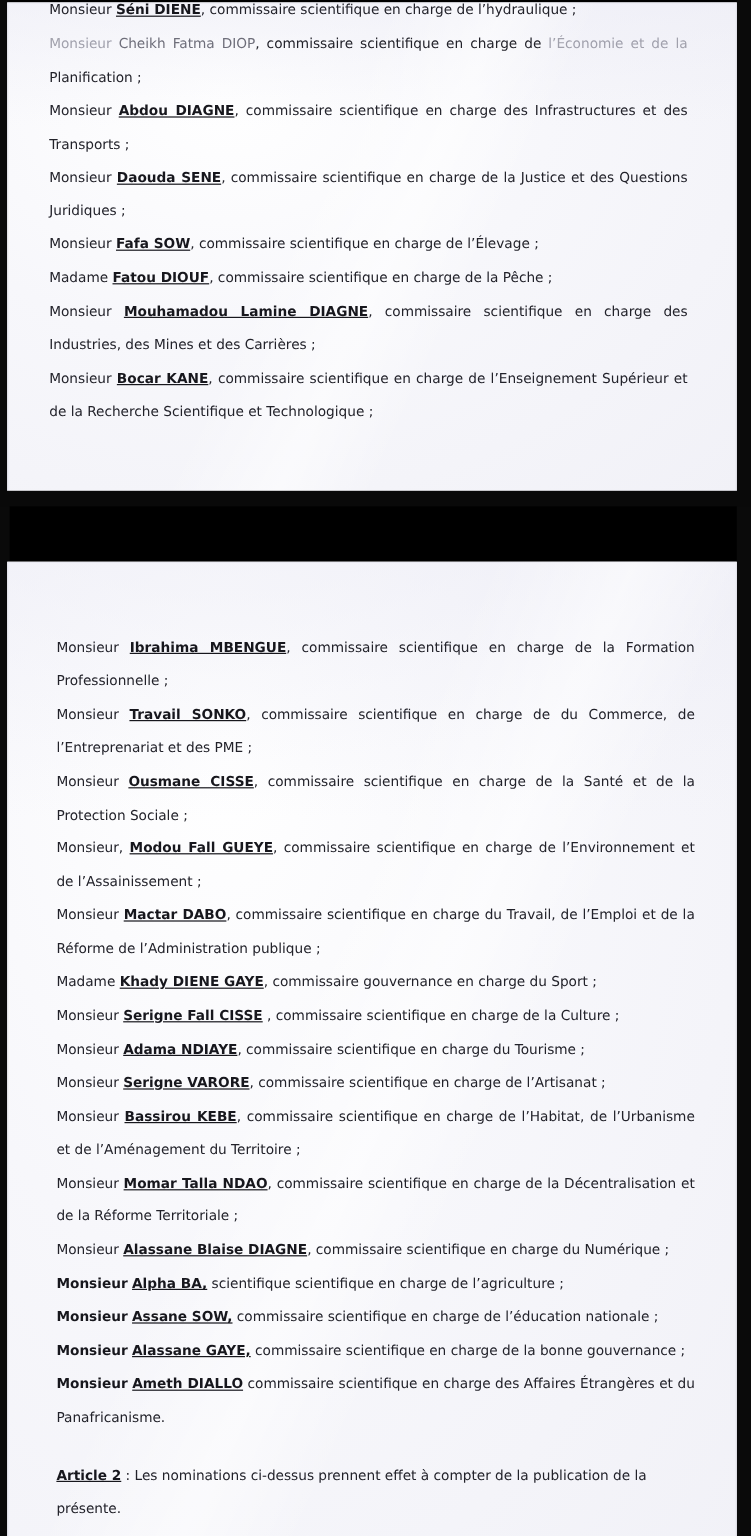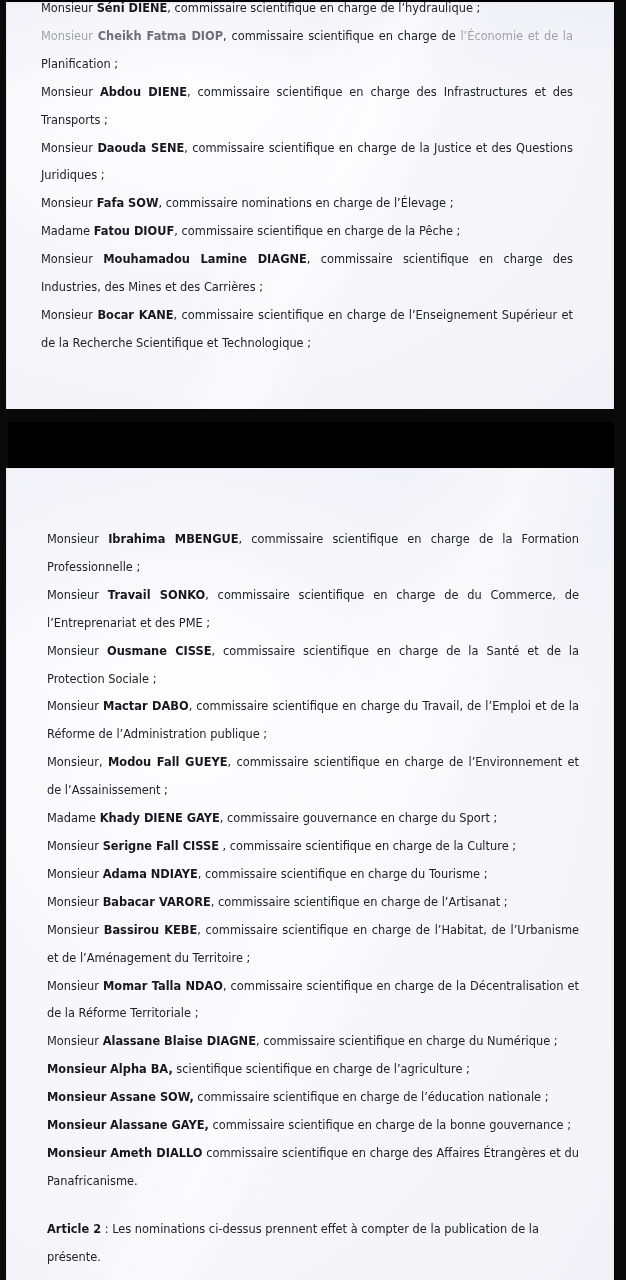--- a/index.html
+++ b/index.html
@@ -72,34 +72,34 @@
   }
   #text-top    { top: -5px; }
   #text-bottom { top: 58px; }
   
   .para {
     margin: 0;
     text-align: justify;
   }
   .para.single { text-align: left; }
 
-  b, strong { font-weight: 700; color: #17171d; }
+  b, strong { font-weight: 700; color: #17171d; text-decoration: underline; }
 
   
   .allbold { font-weight: 700; color: #17171d; }
 
   
   .faded {
     color: #9a9aa6;
     opacity: 0.92;
     filter: blur(0.35px);
   }
   .faded-b {
     color: #6e6e7a;
-    font-weight: 700;
+    font-weight: 400;
     filter: blur(0.35px);
   }
 
   .article-block {
     margin-top: 20px;
     text-align: left;
   }
 </style>
 </head>
 <body>
@@ -116,31 +116,31 @@
     <b>Séni DIENE</b><span>, commissaire scientifique en charge de l’hydraulique ;</span>
   </p>
 
   <p class="para">
     <span class="faded">Monsieur</span>
     <span class="faded-b">Cheikh Fatma DIOP</span><span>, commissaire scientifique en charge de </span><span class="faded">l’Économie et de la</span><span> Planification ;</span>
   </p>
 
   <p class="para">
     <span>Monsieur</span>
-    <b>Abdou DIENE</b><span>, commissaire scientifique en charge des Infrastructures et des Transports ;</span>
+    <b>Abdou DIAGNE</b><span>, commissaire scientifique en charge des Infrastructures et des Transports ;</span>
   </p>
 
   <p class="para">
     <span>Monsieur</span>
     <b>Daouda SENE</b><span>, commissaire scientifique en charge de la Justice et des Questions Juridiques ;</span>
   </p>
 
   <p class="para single">
     <span>Monsieur</span>
-    <b>Fafa SOW</b><span>, commissaire nominations en charge de l’Élevage ;</span>
+    <b>Fafa SOW</b><span>, commissaire scientifique en charge de l’Élevage ;</span>
   </p>
 
   <p class="para single">
     <span>Madame</span>
     <b>Fatou DIOUF</b><span>, commissaire scientifique en charge de la Pêche ;</span>
   </p>
 
   <p class="para">
     <span>Monsieur</span>
     <b>Mouhamadou Lamine DIAGNE</b><span>, commissaire scientifique en charge des Industries, des Mines et des Carrières ;</span>
@@ -168,47 +168,47 @@
       <span>Monsieur</span>
       <b>Travail SONKO</b><span>, commissaire scientifique en charge de du Commerce, de l’Entreprenariat et des PME ;</span>
     </p>
 
     <p class="para">
       <span>Monsieur</span>
       <b>Ousmane CISSE</b><span>, commissaire scientifique en charge de la Santé et de la Protection Sociale ;</span>
     </p>
 
     <p class="para">
-      <span>Monsieur</span>
-      <b>Mactar DABO</b><span>, commissaire scientifique en charge du Travail, de l’Emploi et de la Réforme de l’Administration publique ;</span>
-    </p>
-
-    <p class="para">
       <span>Monsieur,</span>
       <b>Modou Fall GUEYE</b><span>, commissaire scientifique en charge de l’Environnement et de l’Assainissement ;</span>
     </p>
 
+    <p class="para">
+      <span>Monsieur</span>
+      <b>Mactar DABO</b><span>, commissaire scientifique en charge du Travail, de l’Emploi et de la Réforme de l’Administration publique ;</span>
+    </p>
+
     <p class="para single">
       <span>Madame</span>
       <b>Khady DIENE GAYE</b><span>, commissaire gouvernance en charge du Sport ;</span>
     </p>
 
     <p class="para single">
       <span>Monsieur</span>
       <b>Serigne Fall CISSE</b><span> , commissaire scientifique en charge de la Culture ;</span>
     </p>
 
     <p class="para single">
       <span>Monsieur</span>
       <b>Adama NDIAYE</b><span>, commissaire scientifique en charge du Tourisme ;</span>
     </p>
 
     <p class="para single">
       <span>Monsieur</span>
-      <b>Babacar VARORE</b><span>, commissaire scientifique en charge de l’Artisanat ;</span>
+      <b>Serigne VARORE</b><span>, commissaire scientifique en charge de l’Artisanat ;</span>
     </p>
 
     <p class="para">
       <span>Monsieur</span>
       <b>Bassirou KEBE</b><span>, commissaire scientifique en charge de l’Habitat, de l’Urbanisme et de l’Aménagement du Territoire ;</span>
     </p>
 
     <p class="para">
       <span>Monsieur</span>
       <b>Momar Talla NDAO</b><span>, commissaire scientifique en charge de la Décentralisation et de la Réforme Territoriale ;</span>

